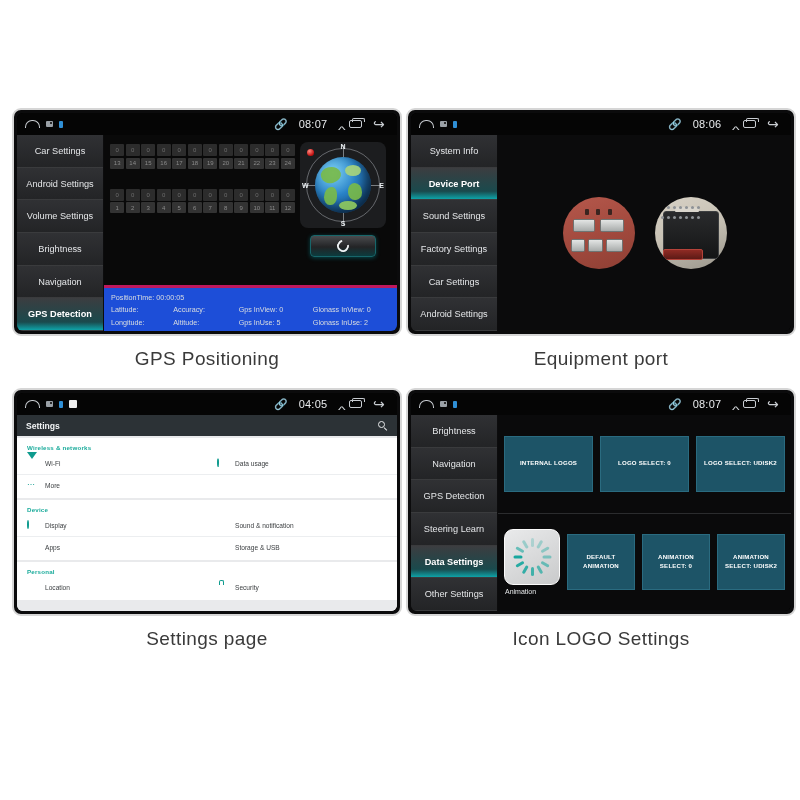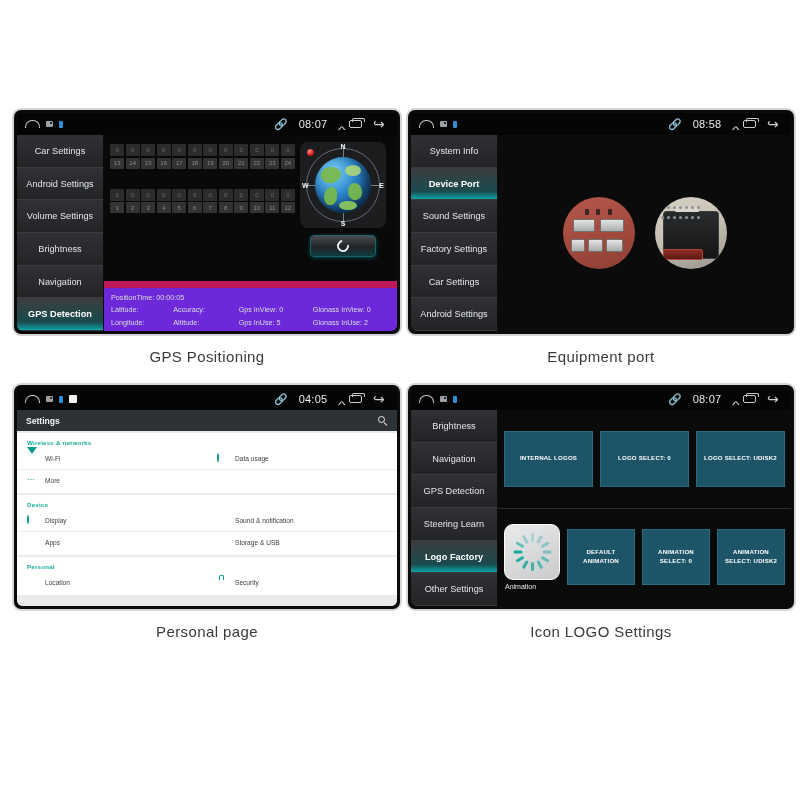--- a/index.html
+++ b/index.html
@@ -22,21 +22,21 @@
     width: 776px;
     display: grid;
     grid-template-columns: 390px 390px;
     column-gap: 4px;
     row-gap: 0px;
   }
   .block { width: 390px; }
 
   .caption {
     text-align: center;
-    font-size: 15px;
+    font-size: 19px;
     color: #3a3a3a;
     letter-spacing: .4px;
     padding: 12px 0 18px 0;
     font-family: "Liberation Sans", sans-serif;
     font-weight: 400;
   }
 
   
   .device {
     position: relative;
@@ -220,22 +220,22 @@
     box-shadow: 0 1px 4px rgba(0,190,200,.35);
   }
   .refresh-glyph {
     width: 12px; height: 12px; border-radius: 50%;
     border: 2px solid #eef2f4;
     border-top-color: transparent;
     transform: rotate(35deg);
   }
 
   .gps-info {
-    background: #6d28d9;
-    border-top: 7px solid #be185d;
+    background: #1d4ed8;
+    border-top: 3px solid #be185d;
     padding: 3px 7px 4px 7px;
     flex: 0 0 auto;
   }
   .gps-info .line1 { color:#d9dde0; font-size: 7.2px; padding: 2px 0 3px 0; }
   .gps-grid {
     display: grid;
     grid-template-columns: 1.05fr 1.1fr 1.25fr 1.3fr;
     row-gap: 4px;
     color: #d9dde0;
     font-size: 7.2px;
@@ -546,21 +546,21 @@
         <div class="device-inner">
 
           <div class="statusbar">
             <div class="sb-left">
               <span class="ic ic-home"></span>
               <span class="ic ic-sd"></span>
               <span class="ic ic-usb"></span>
             </div>
             <div class="sb-right">
               <span class="ic-bt">🔗</span>
-              <span class="sb-time">08:58</span>
+              <span class="sb-time">08:06</span>
               <span class="ic-chev">
                   <span class="chevglyph">^</span>
                 </span>
               <span class="ic ic-recent"></span>
               <span>
                   <span class="backglyph">↩</span>
                 </span>
             </div>
           </div>
 
@@ -720,21 +720,21 @@
                     <span>Security</span>
                   </div>
                 </div>
               </div>
 
             </div>
           </div>
 
         </div>
       </div>
-      <div class="caption">Personal page</div>
+      <div class="caption">Settings page</div>
     </div>
 
     <div class="block">
       <div class="device">
         <div class="device-inner">
 
           <div class="statusbar">
             <div class="sb-left">
               <span class="ic ic-home"></span>
               <span class="ic ic-sd"></span>
@@ -761,21 +761,21 @@
               <div class="nav-item">
                   <span>Navigation</span>
                 </div>
               <div class="nav-item">
                   <span>GPS Detection</span>
                 </div>
               <div class="nav-item">
                   <span>Steering Learn</span>
                 </div>
               <div class="nav-item active">
-                  <span>Logo Factory</span>
+                  <span>Data Settings</span>
                 </div>
               <div class="nav-item">
                   <span>Other Settings</span>
                 </div>
             </div>
 
             <div class="logo-main">
 
               <div class="logo-sec">
                 <div class="tiles">

